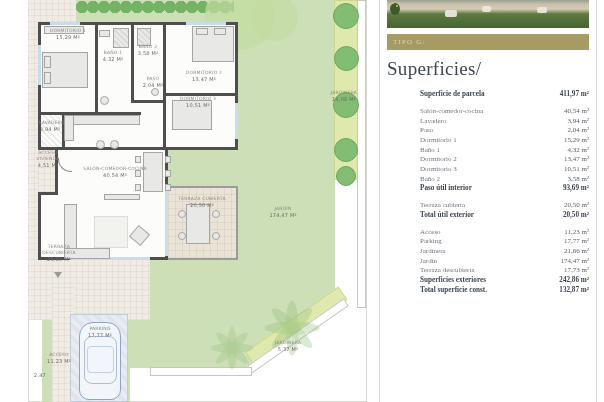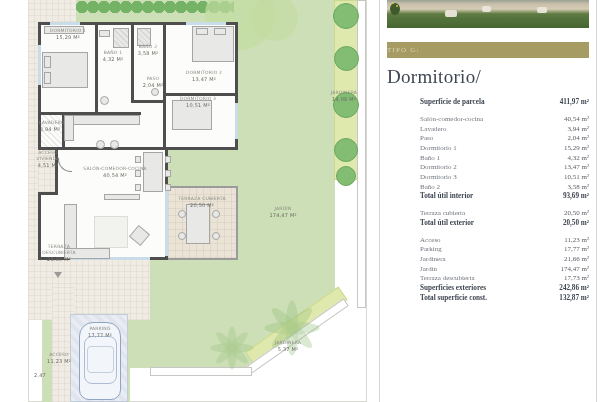--- a/index.html
+++ b/index.html
@@ -68,22 +68,22 @@
   
   .panel{position:absolute;left:379px;top:0;width:218px;height:402px;background:#fff;
          border-left:1px solid #d6d6d2;border-right:1px solid #d6d6d2;box-sizing:border-box;
          padding:0 7px;}
   .photo{position:relative;height:28px;margin:0 0 2px 0;overflow:hidden;
     background:linear-gradient(180deg,#9aa193 0%,#c9c0ab 15%,#d6ccb5 32%,#5d7a40 50%,#50703a 75%,#48652f 100%);}
   .ph-chair{position:absolute;background:#eae7db;border-radius:2px;opacity:.95;}
   .ph-plant{position:absolute;background:#3f5a2a;border-radius:50%;}
   .ph-dot{position:absolute;background:#d9c94a;border-radius:50%;width:2px;height:2px;}
   .viv{font:400 17px "Liberation Serif",serif;color:#3e4651;letter-spacing:.3px;margin:11px 0 0 0;}
-  .badge{height:16px;margin-top:14px;display:flex;align-items:center;
-         font:400 7px "Liberation Serif",serif;letter-spacing:1.2px;
+  .badge{height:16px;margin-top:6px;display:flex;align-items:center;
+         font:400 7px "Liberation Serif",serif;letter-spacing:1.2px;padding-left:6px;
          color:#d9d3b4;text-align:right;}
   .sup{font:400 19px "Liberation Serif",serif;color:#3e4651;letter-spacing:.3px;margin:8px 0 0 0;}
   .stable{margin-top:10px;margin-left:33px;}
   .srow{display:flex;justify-content:space-between;align-items:baseline;
         font:7px "Liberation Serif",serif;color:#71767d;line-height:1.38;}
   .srow .sv{color:#5b6067;}
   .srow.bold{font-weight:bold;color:#3e4651;font-size:7.2px;}
   .srow.bold .sv{color:#3e4651;}
   .srow.gap{margin-top:7px;}
 </style>
@@ -295,21 +295,21 @@
     <div class="photo">
       <div class="ph-plant" style="left:3px;top:3px;width:10px;height:12px;"></div>
       <div class="ph-dot" style="left:5px;top:2px;"></div>
       <div class="ph-dot" style="left:9px;top:5px;"></div>
       <div class="ph-chair" style="left:58px;top:10px;width:12px;height:7px;"></div>
       <div class="ph-chair" style="left:95px;top:6px;width:9px;height:6px;"></div>
       <div class="ph-chair" style="left:150px;top:7px;width:10px;height:6px;"></div>
     </div>
 
     <div class="badge" style="background:#a59b63;">TIPO G:</div>
-    <div class="sup">Dormitorio/</div>
+    <div class="sup">Superficies/</div>
 
     <div class="stable">
 
         <div class="srow bold">
           <span class="sl">Superficie de parcela</span>
           <span class="sv">411,97 m²</span>
         </div>
 
         <div class="srow gap">
           <span class="sl">Salón-comedor-cocina</span>
@@ -345,21 +345,21 @@
           <span class="sl">Dormitorio 3</span>
           <span class="sv">10,51 m²</span>
         </div>
 
         <div class="srow">
           <span class="sl">Baño 2</span>
           <span class="sv">3,58 m²</span>
         </div>
 
         <div class="srow bold">
-          <span class="sl">Total útil interior</span>
+          <span class="sl">Paso útil interior</span>
           <span class="sv">93,69 m²</span>
         </div>
 
         <div class="srow gap">
           <span class="sl">Terraza cubierta</span>
           <span class="sv">20,50 m²</span>
         </div>
 
         <div class="srow bold">
           <span class="sl">Total útil exterior</span>

